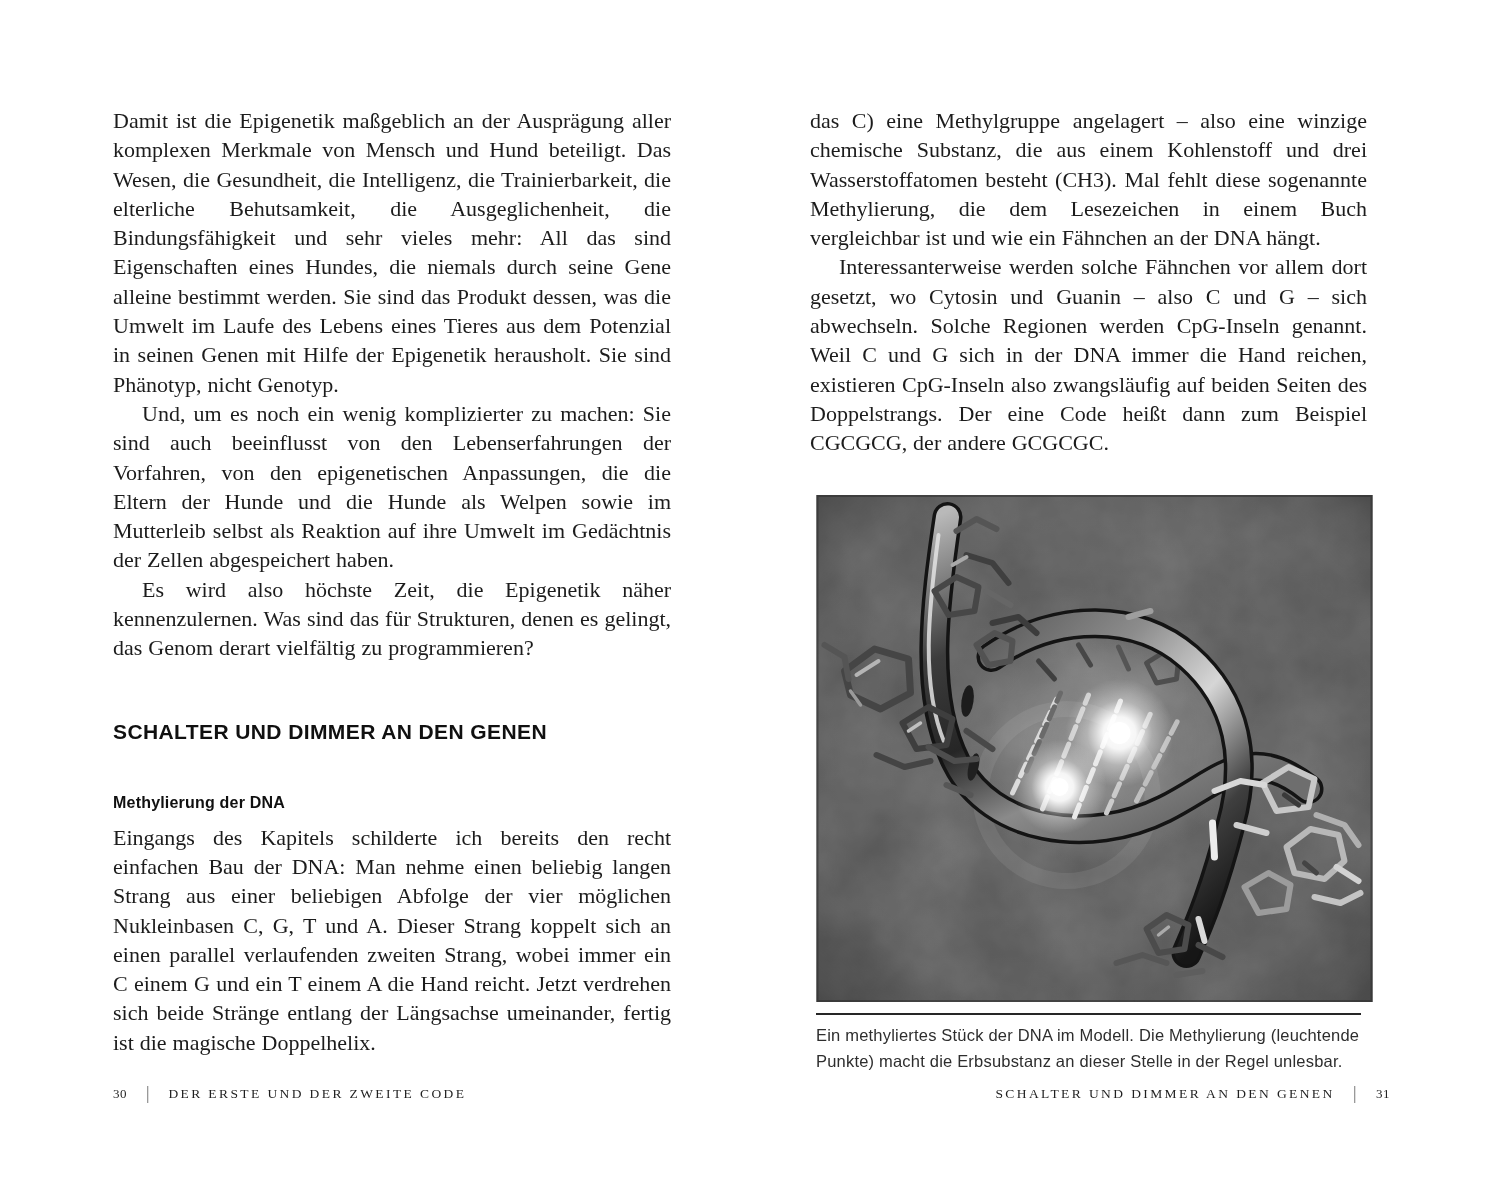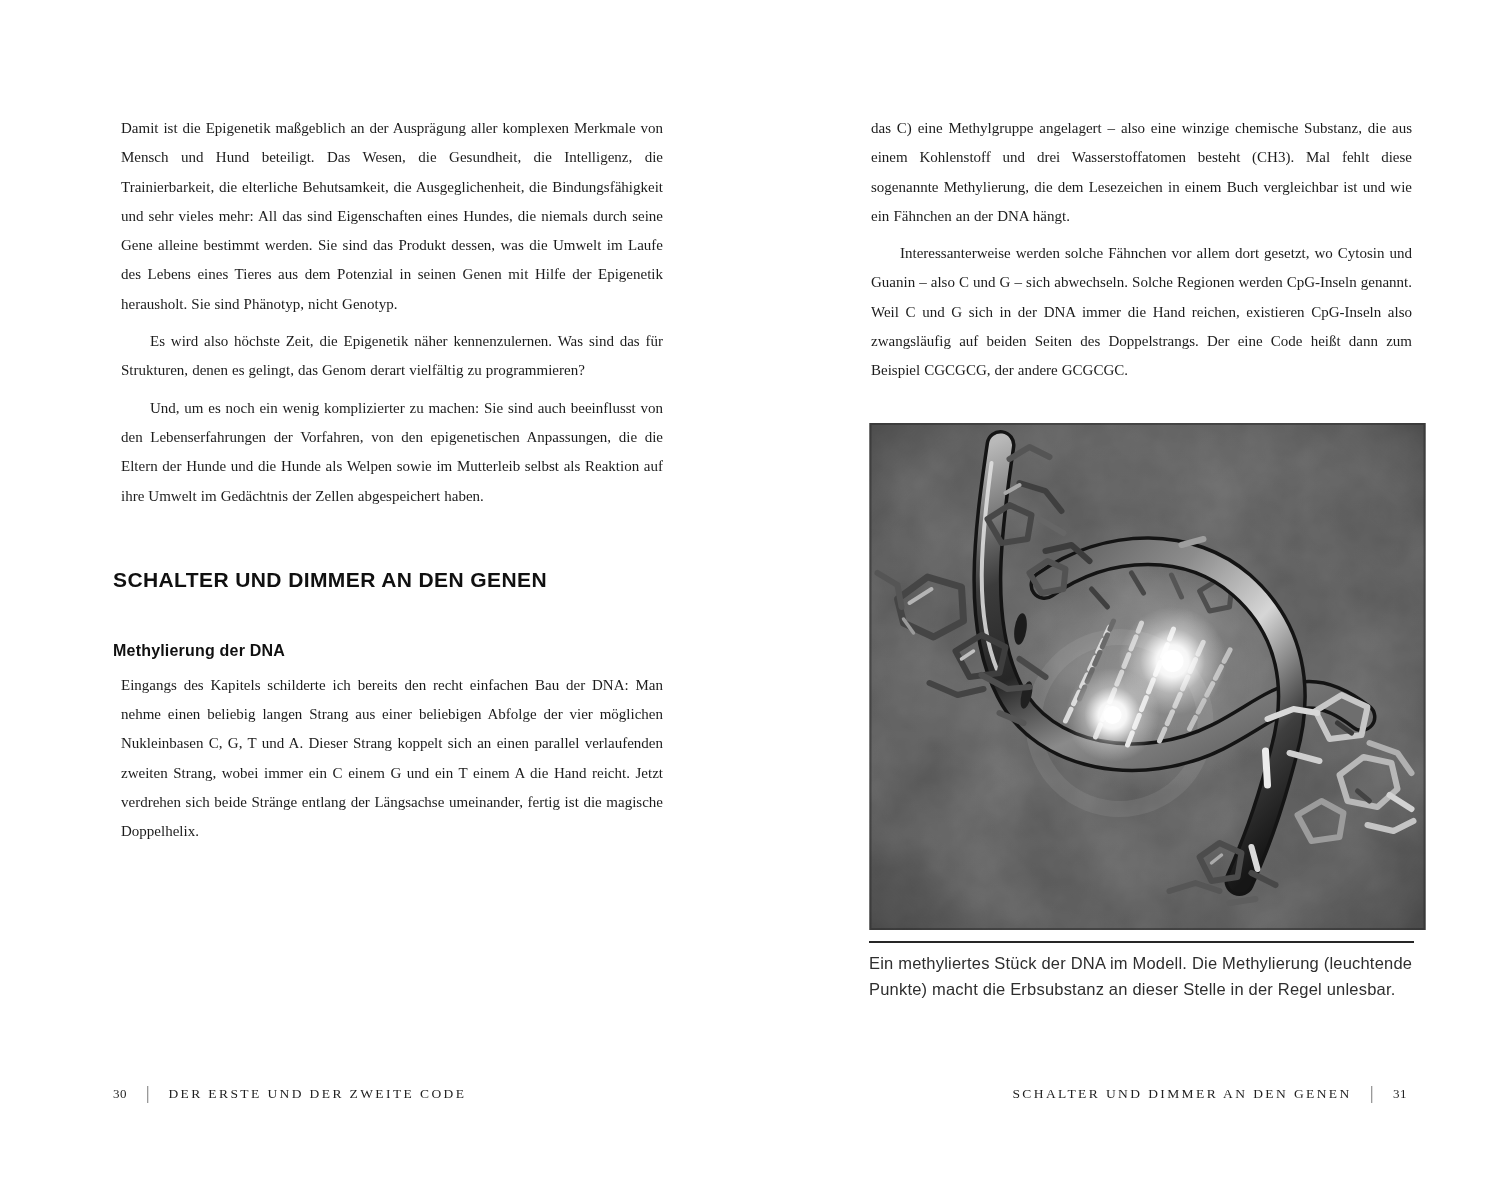--- a/index.html
+++ b/index.html
@@ -7,25 +7,25 @@
     width:1500px; height:1195px;
     background:#ffffff;
     position:relative;
     font-family:"Liberation Serif", serif;
     -webkit-font-smoothing:antialiased;
   }
   .spread { position:absolute; inset:0; }
 
   .col { position:absolute; top:106px; }
   .col-left  { left:113px; width:558px; }
-  .col-right { left:863px; width:557px; }
+  .col-right { left:810px; width:557px; }
 
   p.body-par {
-    margin:8px;
-    font-size:15px;
+    margin:0;
+    font-size:22px;
     line-height:29.3px;
     text-align:justify;
     color:#1c1c1c;
     word-spacing:0.02em;
   }
   p.ind { text-indent:29px;font-family:Liberation Serif, serif; }
 
   h2.section-heading {
     margin:56px 0 0 0;
     font-family:"Liberation Sans", sans-serif;
@@ -61,42 +61,42 @@
   .footer {
     position:absolute;
     top:1081px;
     font-family:"Liberation Serif", serif;
     font-size:13.5px;
     letter-spacing:2.4px;
     color:#1f1f1f;
     white-space:nowrap;
   }
   .footer-left  { left:113px; }
-  .footer-right { right:93px; text-align:right; }
+  .footer-right { right:110px; text-align:right; }
   .pagenum { font-size:13px; letter-spacing:0.5px; }
   .footer-sep {
     display:inline-block;
     font-size:19px;
     font-weight:400;
     color:#3a3a3a;
     margin:0 13px;
     letter-spacing:0;
     position:relative; top:1px;
     transform:scaleX(0.7);
   }
 </style>
 </head>
 <body>
 
 <div class="spread">
 
   <div class="col col-left">
     <p class="body-par">Damit ist die Epigenetik maßgeblich an der Ausprägung aller komplexen Merkmale von Mensch und Hund beteiligt. Das Wesen, die Gesundheit, die Intelligenz, die Trainierbarkeit, die elterliche Behutsamkeit, die Ausgeglichenheit, die Bindungsfähigkeit und sehr vieles mehr: All das sind Eigenschaften eines Hundes, die niemals durch seine Gene alleine bestimmt werden. Sie sind das Produkt dessen, was die Umwelt im Laufe des Lebens eines Tieres aus dem Potenzial in seinen Genen mit Hilfe der Epigenetik herausholt. Sie sind Phänotyp, nicht Genotyp.</p>
+    <p class="body-par ind">Und, um es noch ein wenig komplizierter zu machen: Sie sind auch beeinflusst von den Lebenserfahrungen der Vorfahren, von den epigenetischen Anpassungen, die die Eltern der Hunde und die Hunde als Welpen sowie im Mutterleib selbst als Reaktion auf ihre Umwelt im Gedächtnis der Zellen abgespeichert haben.</p>
     <p class="body-par ind">Es wird also höchste Zeit, die Epigenetik näher kennenzulernen. Was sind das für Strukturen, denen es gelingt, das Genom derart vielfältig zu programmieren?</p>
-    <p class="body-par ind">Und, um es noch ein wenig komplizierter zu machen: Sie sind auch beeinflusst von den Lebenserfahrungen der Vorfahren, von den epigenetischen Anpassungen, die die Eltern der Hunde und die Hunde als Welpen sowie im Mutterleib selbst als Reaktion auf ihre Umwelt im Gedächtnis der Zellen abgespeichert haben.</p>
 
     <h2 class="section-heading">SCHALTER UND DIMMER AN DEN GENEN</h2>
     <h3 class="subsection-heading">Methylierung der DNA</h3>
 
     <p class="body-par">Eingangs des Kapitels schilderte ich bereits den recht einfachen Bau der DNA: Man nehme einen beliebig langen Strang aus einer beliebigen Abfolge der vier möglichen Nukleinbasen C, G, T und A. Dieser Strang koppelt sich an einen parallel verlaufenden zweiten Strang, wobei immer ein C einem G und ein T einem A die Hand reicht. Jetzt verdrehen sich beide Stränge entlang der Längsachse umeinander, fertig ist die magische Doppelhelix.</p>
   </div>
 
   <div class="col col-right">
     <p class="body-par">das C) eine Methylgruppe angelagert – also eine winzige chemische Substanz, die aus einem Kohlenstoff und drei Wasserstoffatomen besteht (CH3). Mal fehlt diese sogenannte Methylierung, die dem Lesezeichen in einem Buch vergleichbar ist und wie ein Fähnchen an der DNA hängt.</p>
     <p class="body-par ind">Interessanterweise werden solche Fähnchen vor allem dort gesetzt, wo Cytosin und Guanin – also C und G – sich abwechseln. Solche Regionen werden CpG-Inseln genannt. Weil C und G sich in der DNA immer die Hand reichen, existieren CpG-Inseln also zwangsläufig auf beiden Seiten des Doppelstrangs. Der eine Code heißt dann zum Beispiel CGCGCG, der andere GCGCGC.</p>

